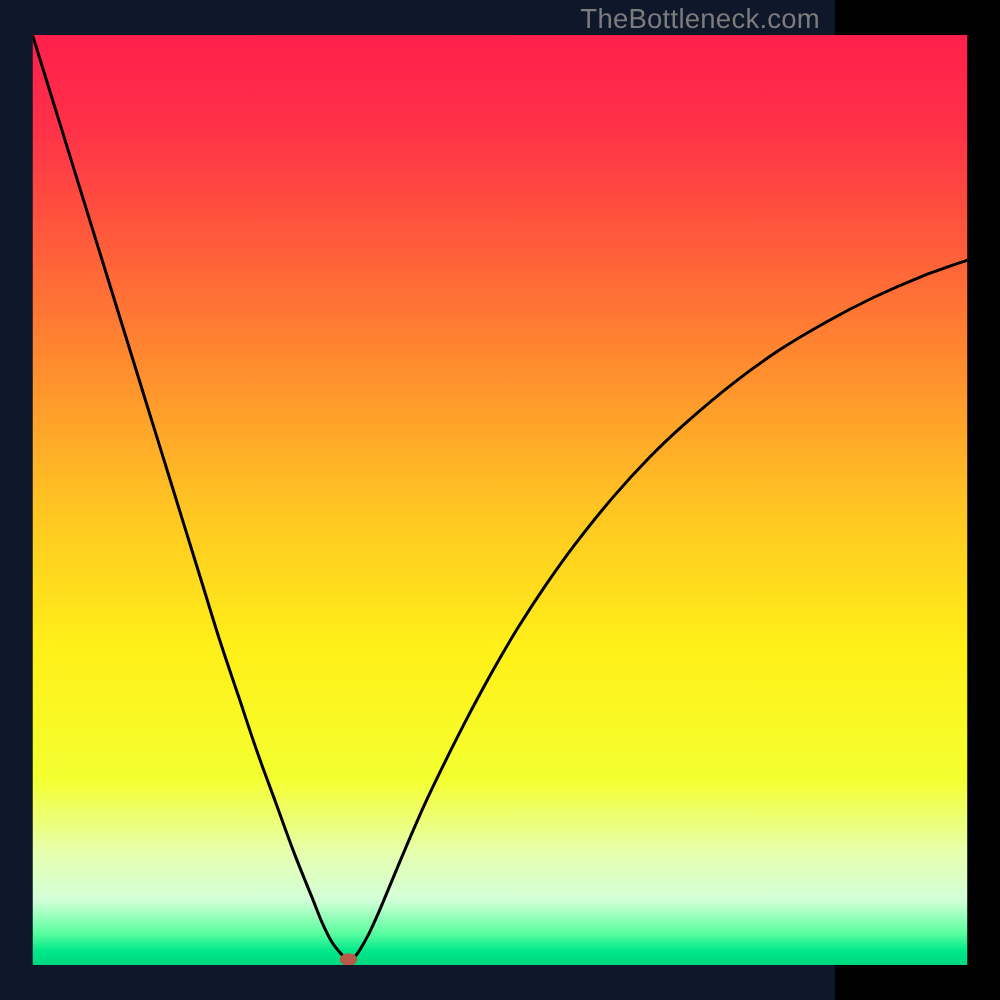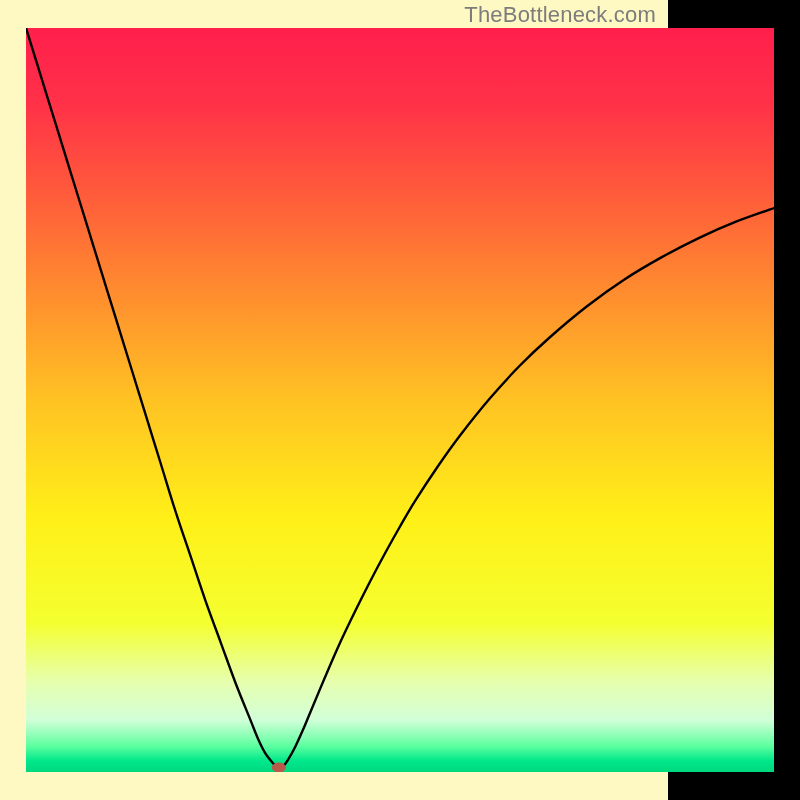--- a/index.html
+++ b/index.html
@@ -10,21 +10,21 @@
     background: #000;
     overflow: hidden;
     font-family: Arial, Helvetica, sans-serif;
   }
   .frame {
     position: absolute;
     left: 0;
     top: 0;
     width: 668px;
     height: 800px;
-    background: #fef9c3;
+    background: #0f172a;
   }
   .watermark {
     position: absolute;
     top: 2px;
     right: 12px;
     color: #7c7c7c;
     font-size: 22px;
     letter-spacing: 0.2px;
     font-weight: 400;
     font-family: Arial, Helvetica, sans-serif;

